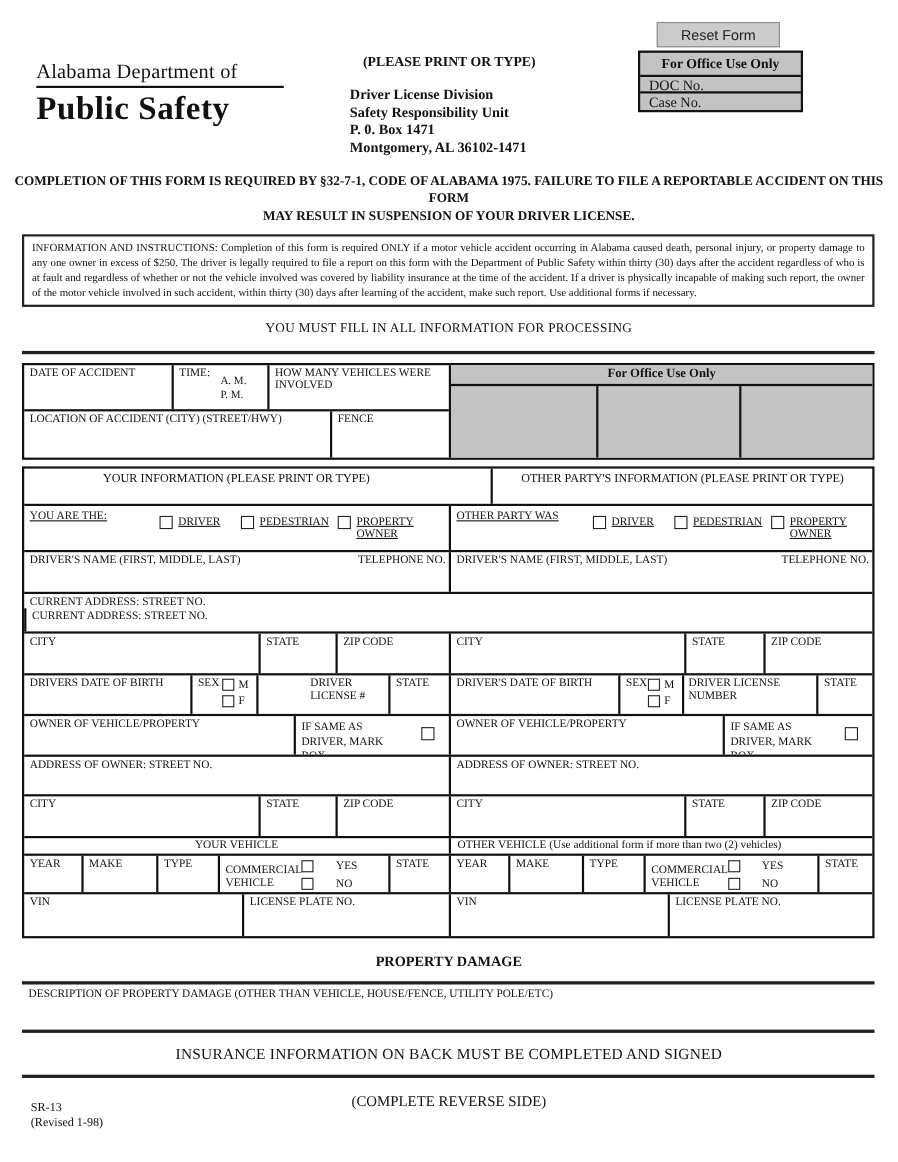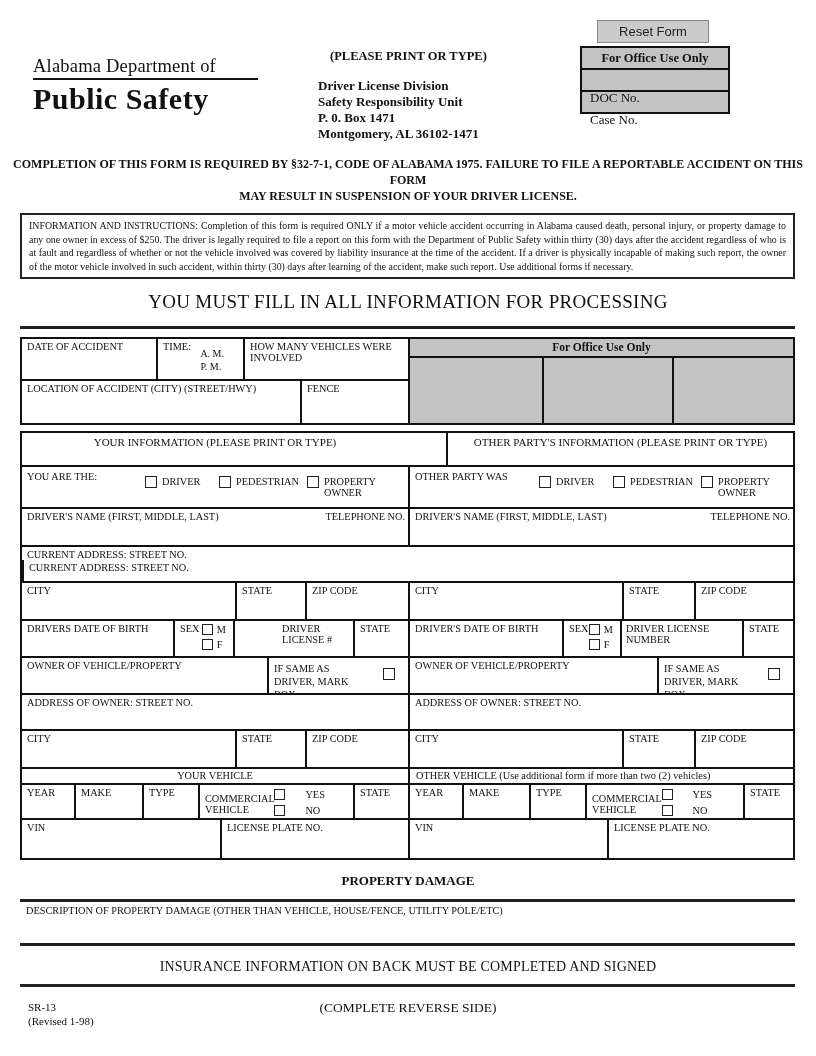--- a/index.html
+++ b/index.html
@@ -23,31 +23,31 @@
   .division { position: absolute; left: 318px; top: 78px; font-weight: bold; font-size: 13px; line-height: 16px; }
 
   .reset-btn {
     position: absolute; left: 597px; top: 20px; width: 112px; height: 23px;
     background: #cbcbcb; border: 1px solid #8a8a8a;
     font-family: "Liberation Sans", sans-serif; font-size: 13px; color: #222;
     display: flex; align-items: center; justify-content: center; cursor: pointer;
   }
   .office-box { position: absolute; left: 580px; top: 46px; width: 150px; border: 2px solid #111; background: #c3c3c3; }
   .office-box .ob-title { font-weight: bold; text-align: center; font-size: 12.5px; padding: 3px 0 2px; border-bottom: 2px solid #111; }
-  .office-box .ob-row { font-size: 13px; height: 15px; padding: 20px 4px 0 8px; border-bottom: 2px solid #111; }
+  .office-box .ob-row { font-size: 13px; height: 15px; padding: 0 4px 0 8px; border-bottom: 2px solid #111; }
   .office-box .ob-row:last-child { border-bottom: none; }
 
   
   .flow { padding-top: 156px; }
   .notice { text-align: center; font-weight: bold; font-size: 12px; line-height: 16px; }
   .instructions {
     margin: 9px 21px 0 20px; border: 2px solid #222;
     padding: 4px 7px; font-size: 9.9px; line-height: 13.5px; text-align: justify;
   }
-  .main-title { text-align: center; font-size: 19px; letter-spacing: 0.3px; margin-top: 12px; }
+  .main-title { text-align: center; font-size: 12px; letter-spacing: 0.3px; margin-top: 12px; }
   .top-rule { margin: 13px 21px 0 20px; border-top: 3px solid #222; }
 
   
   .tbl { margin: 0 21px 0 20px; border: 2px solid #111; }
   .tbl.gap { margin-top: 6px; }
   .trow { display: flex; border-top: 2px solid #111; }
   .tbl .trow:first-child { border-top: none; }
   .hl { width: 386px; display: flex; }
   .hr { flex: 1; display: flex; border-left: 2px solid #111; }
   .cell { border-left: 2px solid #111; padding: 2px 3px 0 5px; font-size: 10.3px; overflow: hidden; }
@@ -70,21 +70,21 @@
   .fo-title { height: 19px; border-bottom: 2px solid #111; font-weight: bold; text-align: center; font-size: 11.5px; padding-top: 2px; }
   .fo-cells { display: flex; flex: 1; }
   .fo-cell { border-left: 2px solid #111; }
   .fo-cell.fc { border-left: none; }
 
   
   .ck { width: 12px; height: 12px; border: 1.5px solid #222; background: #fff; display: inline-block; flex: none; cursor: pointer; }
   .ck-sm { width: 11px; height: 11px; }
   .ck-item { display: flex; gap: 5px; align-items: flex-start; line-height: 11px; }
   .ck-grid { display: grid; grid-template-columns: 74px 88px 84px; row-gap: 10px; margin-top: 5px; }
-  .role-cell { display: flex; padding-top: 4px; }
+  .role-cell { display: flex; padding-top: 4px; text-decoration: underline; }
   .role-prompt { width: 118px; font-size: 10.3px; }
   .role-prompt.rp-r { width: 124px; }
 
   .time-cell { display: flex; }
   .ampm { margin: 6px 16px 0 auto; font-size: 10px; line-height: 13px; }
 
   .sex-cell { display: flex; }
   .mf { margin: 1px 4px 0 auto; display: flex; flex-direction: column; gap: 3px; }
   .mf .ck-item { gap: 4px; line-height: 12px; }
 

